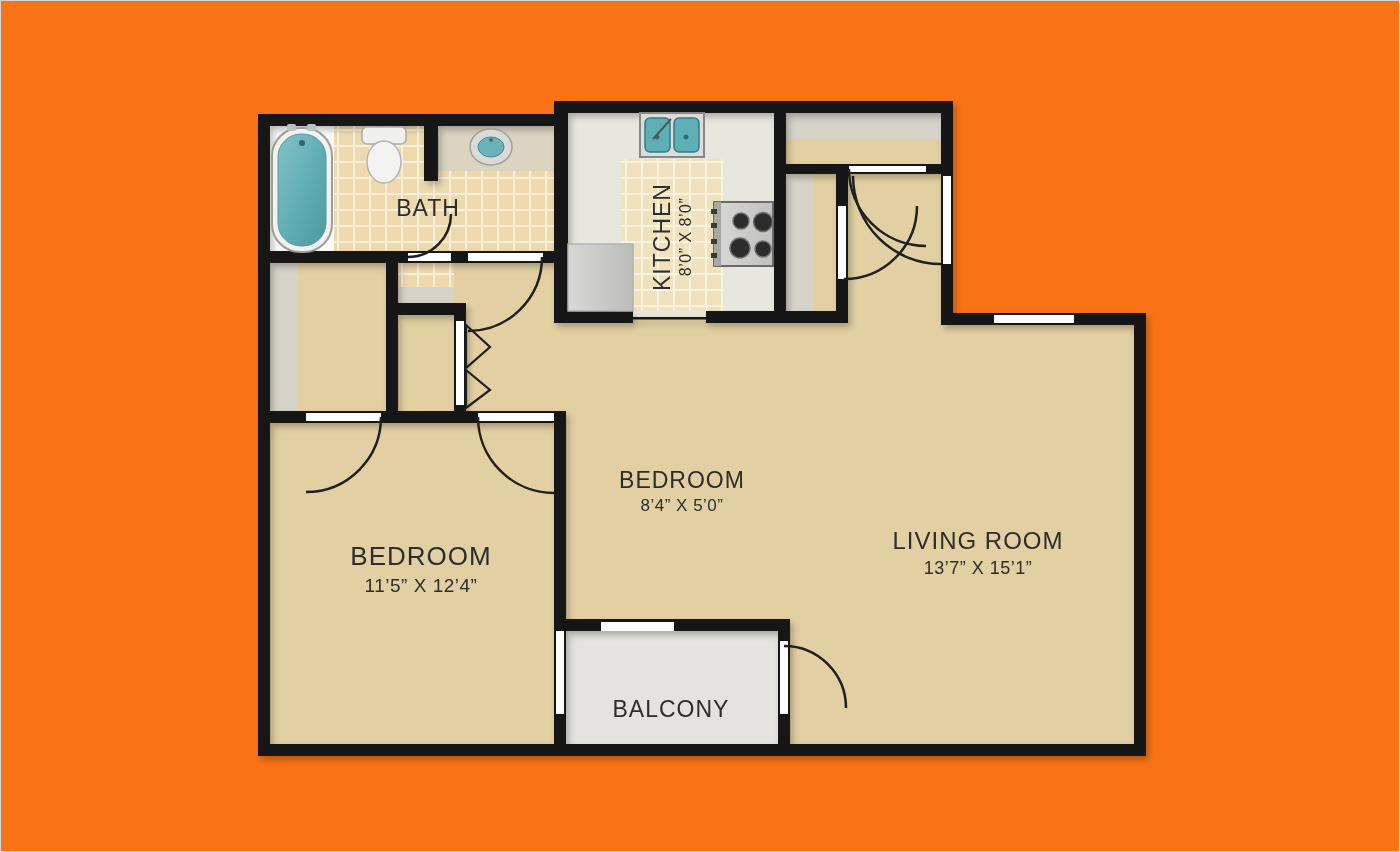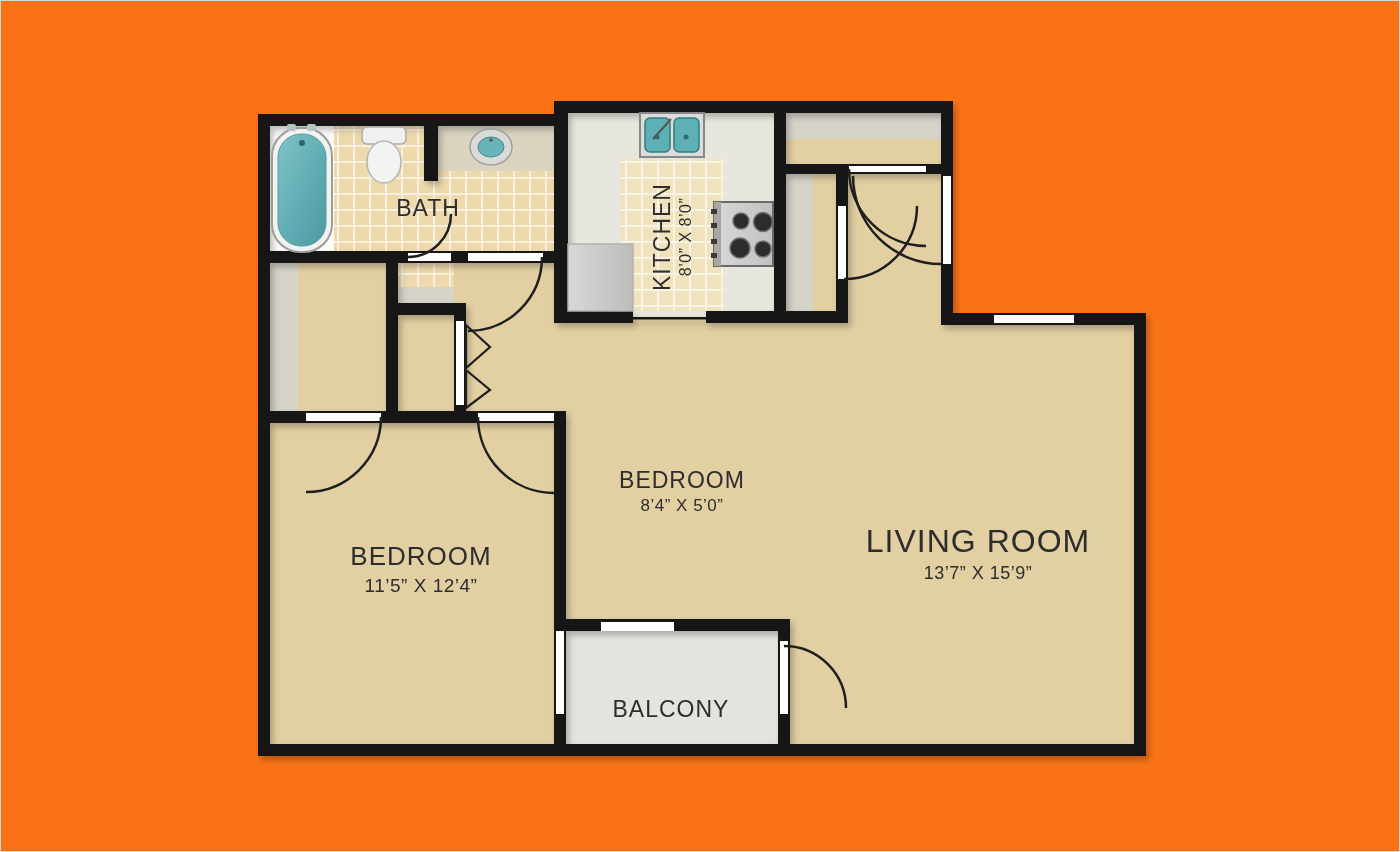--- a/index.html
+++ b/index.html
@@ -18,21 +18,21 @@
     transform:translate(-50%,-50%);
     text-align:center;
     color:#2d2d2d;
     white-space:nowrap;
     line-height:1.15;
   }
   .label-main{font-size:23px;letter-spacing:1px;}
   .label-dims{font-size:17px;letter-spacing:0.5px;margin-top:3px;}
   .label-bedroom .label-main{font-size:26px;}
   .label-bedroom .label-dims{font-size:19px;}
-  .label-living .label-main{font-size:32px;}
+  .label-living .label-main{font-size:24px;}
   .label-living .label-dims{font-size:18px;}
   .label-kitchen{transform:translate(-50%,-50%) rotate(-90deg);}
   .label-kitchen .label-dims{font-size:16px;margin-top:2px;}
 </style>
 </head>
 <body>
 
 <div class="canvas">
 
   <svg class="plan-svg" viewBox="0 0 1400 852">
@@ -196,21 +196,21 @@
     <div class="label-dims">8’0” X 8’0”</div>
   </div>
 
   <div class="label-block" style="left:681px; top:490px;">
     <div class="label-main">BEDROOM</div>
     <div class="label-dims">8’4” X 5’0”</div>
   </div>
 
   <div class="label-block label-living" style="left:977px; top:552px;">
     <div class="label-main">LIVING ROOM</div>
-    <div class="label-dims">13’7” X 15’9”</div>
+    <div class="label-dims">13’7” X 15’1”</div>
   </div>
 
   <div class="label-block label-bedroom" style="left:420px; top:568px;">
     <div class="label-main">BEDROOM</div>
     <div class="label-dims">11’5” X 12’4”</div>
   </div>
 
   <div class="label-block" style="left:670px; top:708px;">
     <div class="label-main">BALCONY</div>
   </div>

